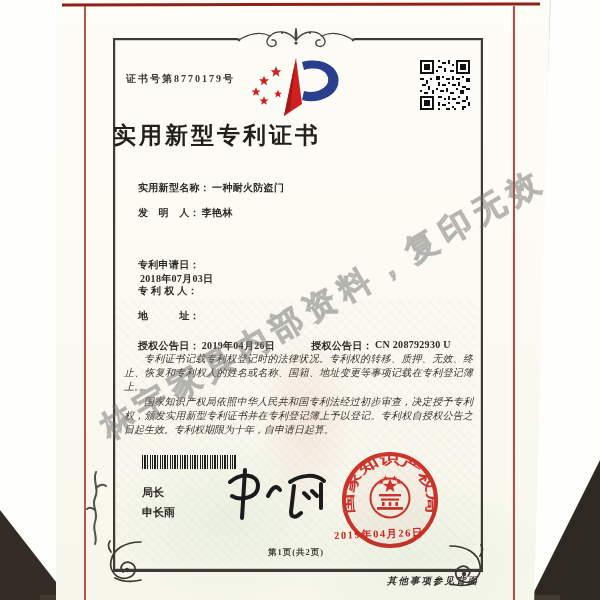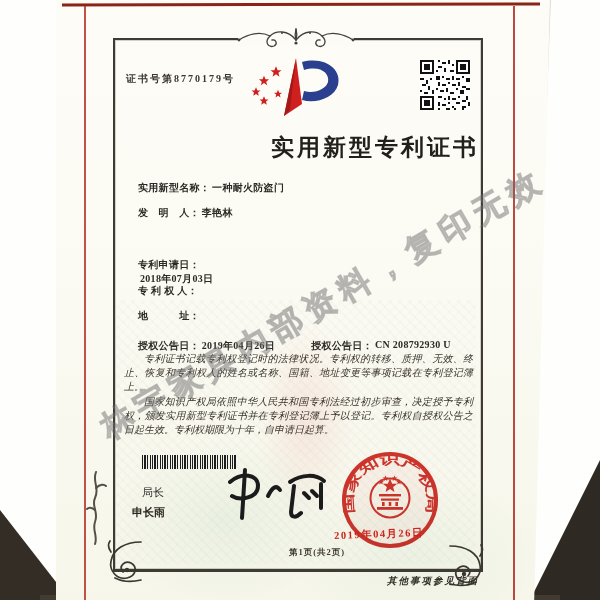--- a/index.html
+++ b/index.html
@@ -48,21 +48,21 @@
   #ornament-top{left:174px;top:27px;}
   #ornament-bl{left:49px;top:540px;}
   #ornament-br{left:388px;top:544px;transform:scaleX(-1);}
   #bamboo{left:30px;top:466px;opacity:.85;}
 
   #cert-no{position:absolute;left:70px;top:72px;font-size:10px;letter-spacing:2px;color:#3a352f;font-weight:600;}
   #logo{position:absolute;left:190px;top:54px;}
   #qr{position:absolute;left:364px;top:60px;width:50px;height:50px;}
 
   #doc-title{
-    position:absolute;left:57px;top:132px;width:366px;text-align:right;
+    position:absolute;left:57px;top:120px;width:366px;text-align:left;
     font-size:23px;font-weight:700;letter-spacing:3px;color:#23201c;
   }
 
   .row{position:absolute;left:82px;display:flex;align-items:flex-start;
        font-size:10px;font-weight:600;color:#2d2a25;letter-spacing:.3px;white-space:nowrap;}
   .row .lab{white-space:pre;}
   .row .val{margin-left:2px;}
   #row-1{top:181px;} #row-2{top:206px;} #row-3{top:232px;}
   #row-4{top:258px;flex-direction:column;} #row-5{top:284px;flex-direction:column;}
   #row-6{top:309px;white-space:normal;}
@@ -75,31 +75,31 @@
     text-align:justify;}
   #legal p{margin:0;text-indent:2em;}
   #legal p + p{margin-top:1px;}
 
   #barcode{position:absolute;left:86px;top:455px;width:94px;height:14px;
     background:repeating-linear-gradient(90deg,
       #1d1d1d 0 1px, transparent 1px 2.4px,
       #1d1d1d 2.4px 4.2px, transparent 4.2px 5px,
       #1d1d1d 5px 5.7px, transparent 5.7px 8.2px,
       #1d1d1d 8.2px 9px, transparent 9px 10px);}
-  #signer-title{position:absolute;left:86px;top:485px;font-size:11px;font-weight:400;color:#2b2823;}
-  #signer-name{position:absolute;left:76px;top:505px;font-size:11px;font-weight:700;color:#2b2823;}
+  #signer-title{position:absolute;left:86px;top:485px;font-size:11px;font-weight:700;color:#2b2823;}
+  #signer-name{position:absolute;left:86px;top:505px;font-size:11px;font-weight:700;color:#2b2823;}
   #signature{position:absolute;left:158px;top:466px;}
 
   #seal{position:absolute;left:284px;top:450px;opacity:.92;mix-blend-mode:multiply;}
   #seal-date{position:absolute;left:278px;top:526px;width:170px;
     color:#cf241d;font-size:10.5px;font-weight:700;letter-spacing:1.5px;
     transform:rotate(-2deg);}
 
   #page-info{position:absolute;left:57px;top:547px;width:366px;text-align:center;
-    font-size:8.5px;color:#3c3832;font-weight:600;letter-spacing:1px;padding-left:21px;}
+    font-size:8.5px;color:#3c3832;font-weight:600;letter-spacing:1px;}
   #footer-note{position:absolute;left:57px;top:575px;width:366px;text-align:right;
     font-size:9.5px;color:#33302a;font-weight:700;font-style:italic;letter-spacing:2px;}
 
   #watermark{
     position:absolute;left:-12px;top:282px;width:560px;height:46px;z-index:30;
     font-size:32px;font-weight:700;letter-spacing:7px;text-align:center;
     transform:rotate(-30deg);transform-origin:center;
     color:rgba(125,125,125,.16);
     -webkit-text-stroke:1.1px rgba(110,110,110,.42);
     pointer-events:none;white-space:nowrap;

